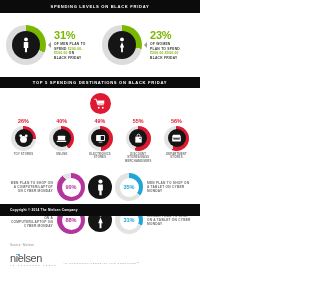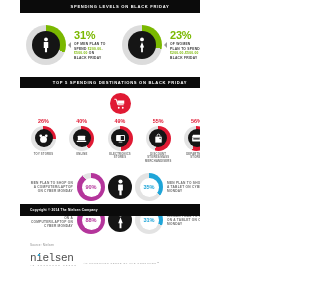--- a/index.html
+++ b/index.html
@@ -2,21 +2,21 @@
 <html><head>
 <meta charset="utf-8">
 <style>
   html,body{margin:0;padding:0;}
   body{
     width:200px;height:300px;overflow:hidden;
     background:#ffffff;
     font-family:"Liberation Sans", sans-serif;
     -webkit-font-smoothing:antialiased;
   }
-  .page{position:relative;width:200px;height:216px;background:#fff;margin-left:20px;}
+  .page{position:relative;width:200px;height:216px;background:#fff;}
 
   
   .banner{
     background:#0b0b0b;color:#fff;
     text-align:center;
     font-size:4.1px;letter-spacing:.7px;font-weight:bold;
     display:flex;align-items:center;justify-content:center;
   }
   #banner-top{height:13px;}
   #banner-mid{height:11px;}
@@ -103,21 +103,21 @@
     display:flex;align-items:center;justify-content:center;flex:none;
     margin:0 3px;
   }
 
   
   .footer{padding:0 10px;box-sizing:border-box;}
   .source{font-size:3px;color:#8b8b8b;letter-spacing:.2px;margin-bottom:6px;}
   .logo-row{display:flex;align-items:flex-end;gap:6px;}
   .logo-block{display:flex;flex-direction:column;}
   .logo-word{
-    font-family:Liberation Mono, monospace;
+    font-family:Liberation Sans, sans-serif;
     font-size:11px;line-height:10px;color:#4f4f4f;letter-spacing:-.4px;
     position:relative;
   }
   .logo-dot{
     position:absolute;left:8.2px;top:1.2px;width:1.6px;height:1.6px;
     background:#1fa5d8;border-radius:50%;
   }
   .logo-sub{
     font-size:1.9px;letter-spacing:1.5px;color:#8b8b8b;margin-top:1px;
   }

